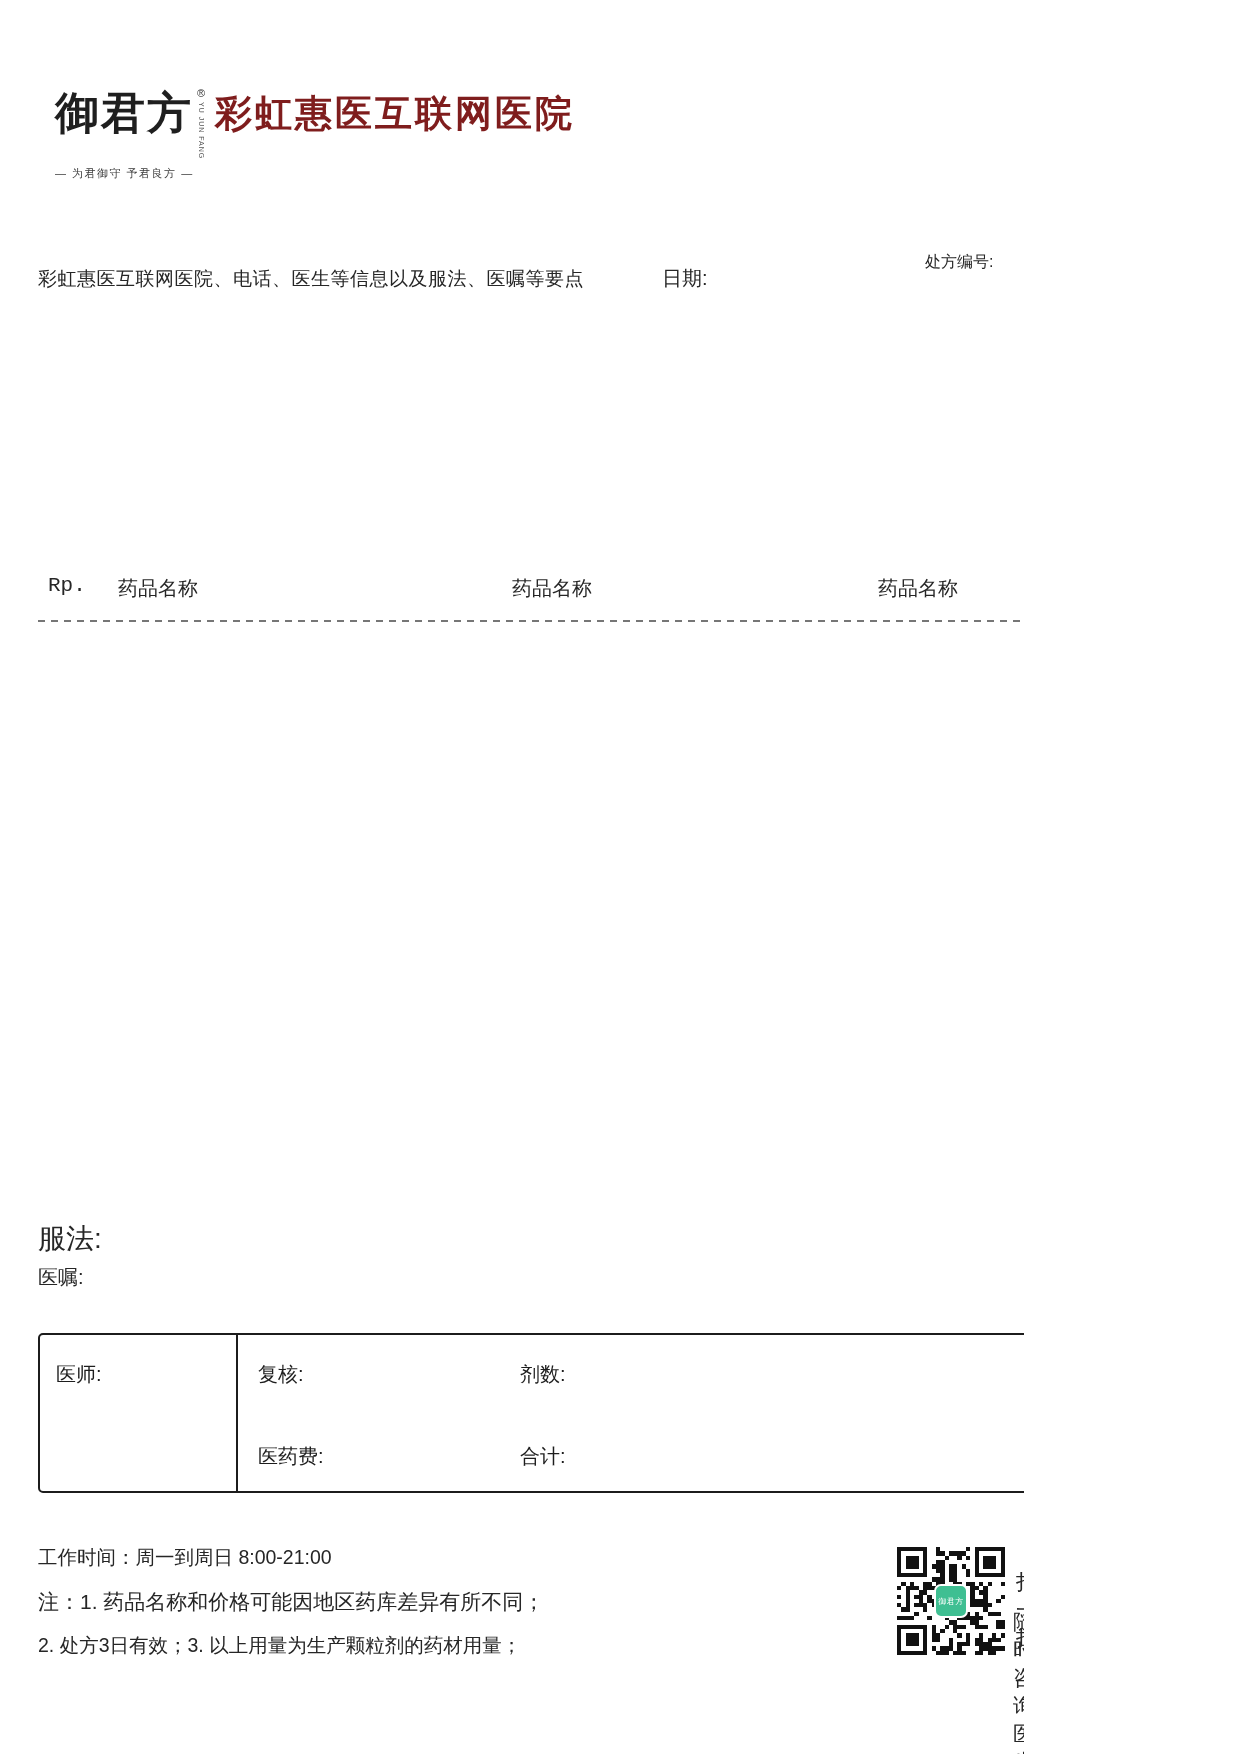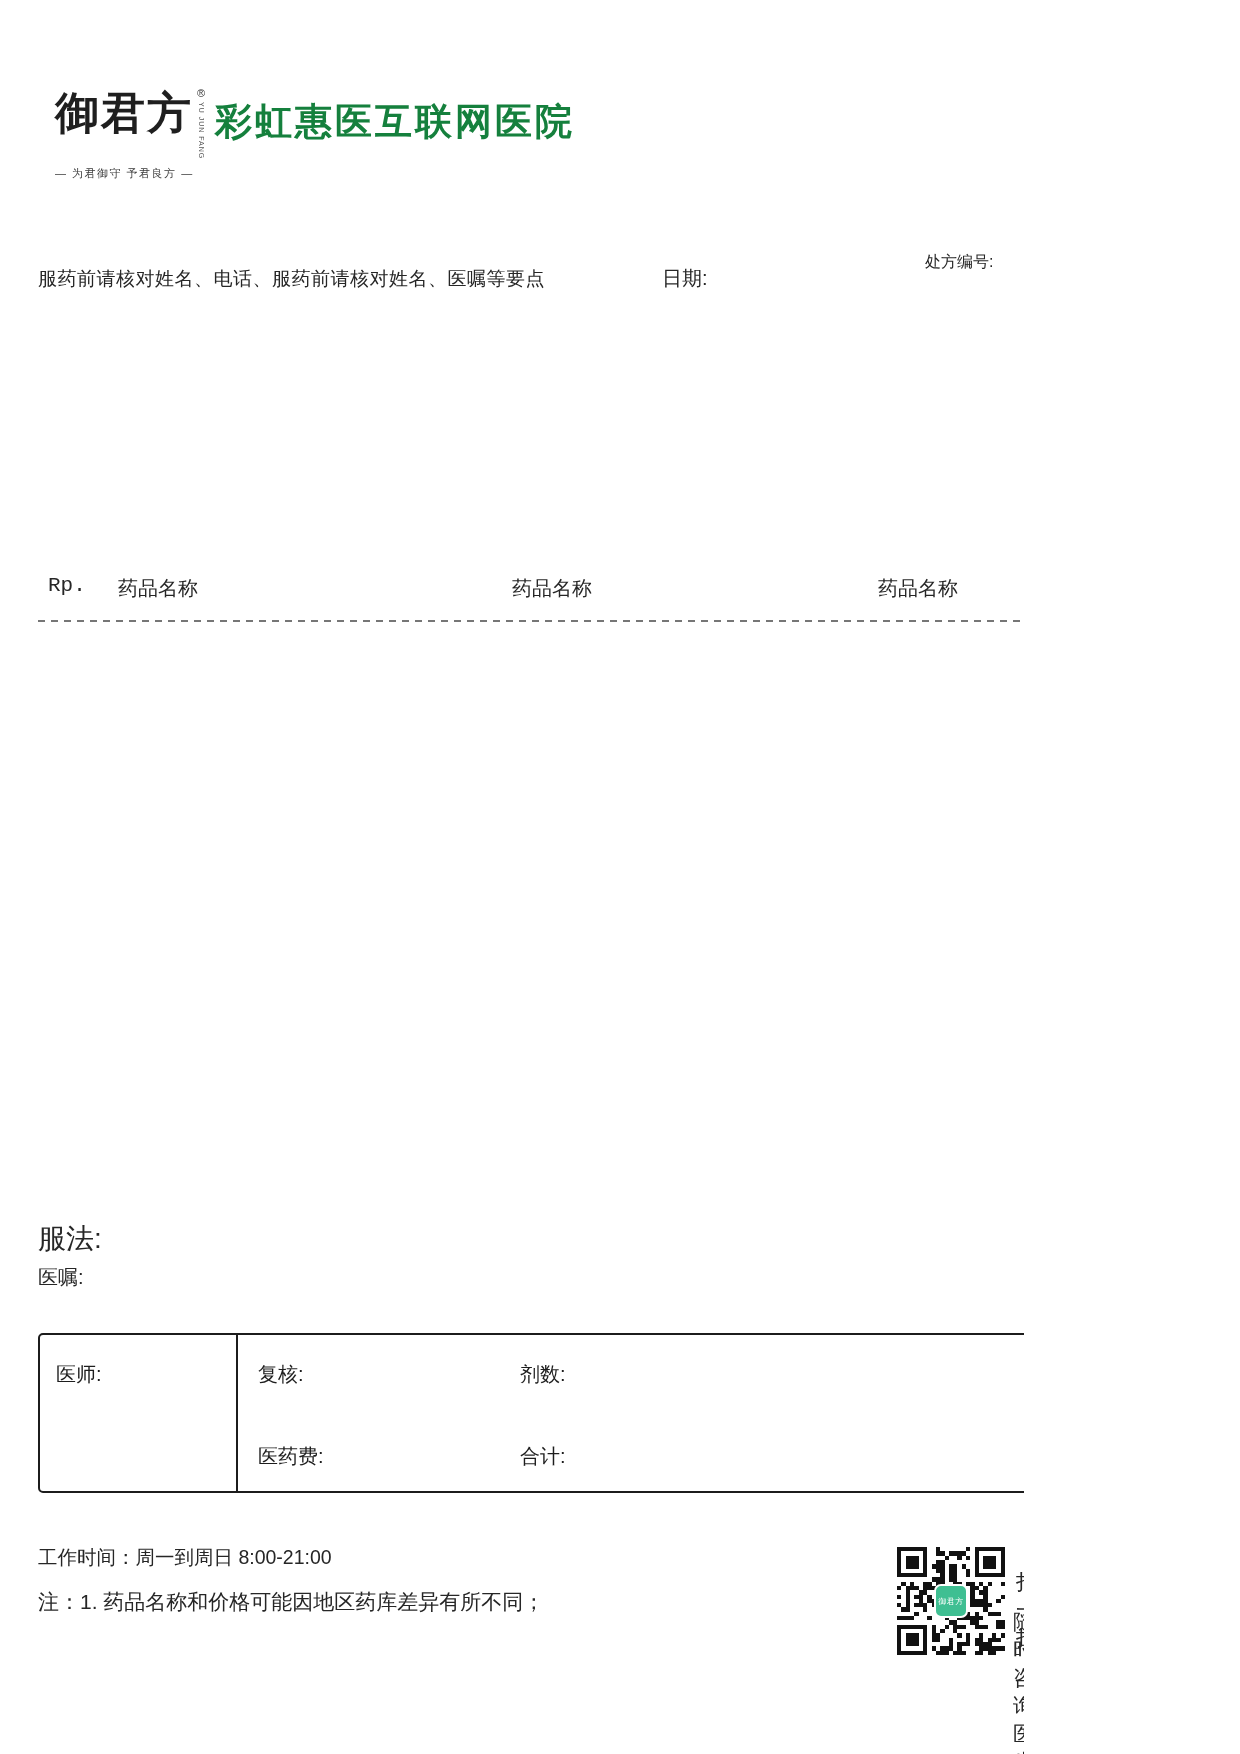--- a/index.html
+++ b/index.html
@@ -8,21 +8,21 @@
   .page { position:relative; width:1024px; height:1754px; background:#ffffff; overflow:hidden; }
 
   
   .logo-block { position:absolute; left:55px; top:88px; }
   .logo-row { display:flex; align-items:flex-start; }
   .logo-text { font-family:"DejaVu Serif", serif; font-size:44px; font-weight:bold; line-height:1.15; letter-spacing:2px; color:#1f1f1f; }
   .logo-side { display:flex; flex-direction:column; align-items:center; margin-left:4px; }
   .trademark { font-size:11px; color:#333; line-height:1; }
   .logo-vert { writing-mode:vertical-rl; font-size:7px; letter-spacing:1px; color:#555; margin-top:3px; }
   .logo-tagline { margin-top:7px; font-size:11px; letter-spacing:1.5px; color:#3a3a3a; white-space:nowrap; }
-  .hospital-name { position:absolute; left:215px; top:97px; font-size:37px; font-weight:900; letter-spacing:3px; color:#15803d; font-family:Liberation Sans, sans-serif; }
+  .hospital-name { position:absolute; left:215px; top:89px; font-size:37px; font-weight:900; letter-spacing:3px; color:#7f1d1d; font-family:Liberation Sans, sans-serif; }
 
   
   .check-hint { position:absolute; left:38px; top:266px; font-size:19px; letter-spacing:0.5px; }
   .date-label { position:absolute; left:662px; top:265px; font-size:20px; }
   .rxno-label { position:absolute; left:925px; top:252px; font-size:16px; }
 
   
   .patient-box { position:absolute; left:38px; top:320px; width:1016px; height:218px; border:2.5px solid #1c1c1c; border-radius:10px; }
   .patient-box .vdiv { position:absolute; top:18px; height:58px; width:2px; background:#1c1c1c; }
   .vdiv-1 { left:25%; } .vdiv-2 { left:50%; } .vdiv-3 { left:75%; }
@@ -80,21 +80,21 @@
       <div class="logo-text">御君方</div>
       <div class="logo-side">
         <span class="trademark">®</span>
         <span class="logo-vert">YU JUN FANG</span>
       </div>
     </div>
     <div class="logo-tagline">— 为君御守 予君良方 —</div>
   </div>
   <div class="hospital-name">彩虹惠医互联网医院</div>
 
-  <div class="check-hint">服药前请核对姓名、电话、服药前请核对姓名、医嘱等要点</div>
+  <div class="check-hint">彩虹惠医互联网医院、电话、医生等信息以及服法、医嘱等要点</div>
   <div class="date-label">日期:</div>
   <div class="rxno-label">处方编号:</div>
 
 
   <div class="rp-label">Rp.</div>
   <div class="rp-col rp-col-1">药品名称</div>
   <div class="rp-col rp-col-2">药品名称</div>
   <div class="rp-col rp-col-3">药品名称</div>
   <div class="dashed-sep"></div>
 
@@ -105,20 +105,21 @@
     <div class="sign-vdiv"></div>
     <div class="sg sg-doctor">医师:</div>
     <div class="sg sg-review">复核:</div>
     <div class="sg sg-dose">剂数:</div>
     <div class="sg sg-fee">医药费:</div>
     <div class="sg sg-total">合计:</div>
   </div>
 
   <div class="work-time">工作时间：周一到周日 8:00-21:00</div>
   <div class="note-1">注：1. 药品名称和价格可能因地区药库差异有所不同；</div>
+  <div class="note-2">2. 处方3日有效；3. 以上用量为生产颗粒剂的药材用量；</div>
 
   <div class="qr-wrap">
     <svg id="qr-svg" viewBox="0 0 25 25" shape-rendering="crispEdges" fill="#111">
         <rect x="0" y="0" width="1" height="1"></rect>
         <rect x="1" y="0" width="1" height="1"></rect>
         <rect x="2" y="0" width="1" height="1"></rect>
         <rect x="3" y="0" width="1" height="1"></rect>
         <rect x="4" y="0" width="1" height="1"></rect>
         <rect x="5" y="0" width="1" height="1"></rect>
         <rect x="6" y="0" width="1" height="1"></rect>

